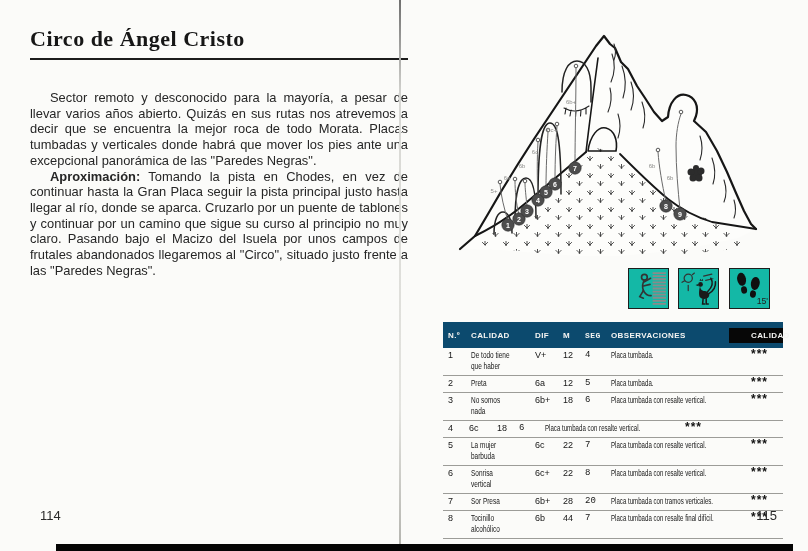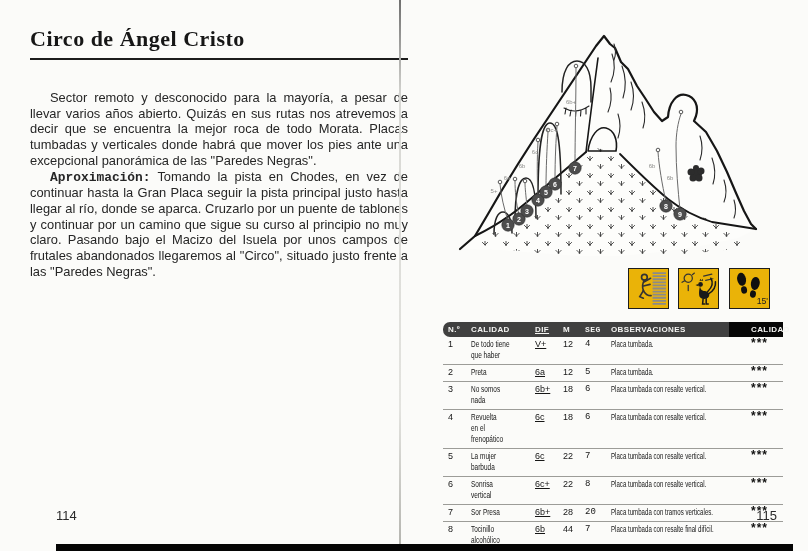--- a/index.html
+++ b/index.html
@@ -7,45 +7,45 @@
         font-family:"Liberation Sans",sans-serif;color:#242424;}
 
   
   #title{position:absolute;left:30px;top:26px;width:378px;
          font-family:"Liberation Serif",serif;font-weight:bold;font-size:22px;
          letter-spacing:.5px;color:#161616;}
   #title-rule{position:absolute;left:30px;top:58px;width:378px;height:2px;background:#1c1c1c;}
   #body-text{position:absolute;left:30px;top:78px;width:378px;font-size:12.9px;
              line-height:15.7px;text-align:justify;hyphens:auto;color:#262626;margin-top:12px;}
   #body-text p{margin:0;text-indent:20px;}
-  .lead{font-weight:bold;font-family:Liberation Mono, monospace;}
+  .lead{font-weight:bold;}
   .pageno{position:absolute;font-size:13px;color:#2a2a2a;}
-  #pageno-left{left:56px;top:508px;}
+  #pageno-left{left:40px;top:508px;}
   #pageno-right{left:733px;top:508px;width:44px;text-align:right;}
 
   
   #gutter{position:absolute;left:399px;top:0;width:2px;height:545px;
           background:linear-gradient(#6f6f6f,#d8d8d4 18%,#e3e3df 75%,#b5b5b0);}
   #bottom-bar{position:absolute;left:56px;top:544px;width:737px;height:7px;background:#050505;}
 
   
-  .picto{position:absolute;top:268px;width:41px;height:41px;background:#eab308;
+  .picto{position:absolute;top:268px;width:41px;height:41px;background:#14b8a6;
          border:1.6px solid #1d1d1d;box-sizing:border-box;}
   #picto-slab{left:628px;} #picto-rooster{left:678px;} #picto-approach{left:729px;}
   .picto svg{display:block;width:100%;height:100%;}
 
   
   #route-table{position:absolute;left:443px;top:322px;width:340px;}
   .tr{display:flex;align-items:flex-start;}
-  #thead{background:#404040;color:#f4f4f2;font-size:8px;font-weight:bold;
-         letter-spacing:.4px;height:15px;align-items:center;border-radius:7px;}
+  #thead{background:#0c4a6e;color:#f4f4f2;font-size:8px;font-weight:bold;
+         letter-spacing:.4px;height:26px;align-items:center;}
   .c{box-sizing:border-box;flex:none;}
   .c-num{width:22px;padding-left:5px;}
   .c-name{width:66px;padding-left:6px;}
-  .c-dif{width:30px;padding-left:4px;text-decoration:underline;}
+  .c-dif{width:30px;padding-left:4px;}
   .c-m{width:22px;padding-left:2px;}
   .c-seg{width:26px;padding-left:2px;font-family:Liberation Mono, monospace;}
   .c-obs{width:120px;padding-left:2px;}
   .c-qual{width:54px;padding-left:22px;}
   #thead .c-qual{background:#070707;height:15px;line-height:15px;}
   .rt-row{border-bottom:1px solid #9c9c98;font-size:9px;color:#161616;
           padding:2px 0 3px 0;line-height:11px;}
   .squeeze{display:inline-block;transform:scaleX(.68);transform-origin:0 50%;white-space:nowrap;}
   .squeeze-name{display:inline-block;transform:scaleX(.72);transform-origin:0 0;white-space:pre-line;}
   .qual{font-weight:bold;font-size:12px;letter-spacing:1px;line-height:9px;color:#101010;}
@@ -280,22 +280,20 @@
           <div class="c c-num">3</div>
           <div class="c c-name"><span class="squeeze-name">No somos nada</span></div>
           <div class="c c-dif">6b+</div>
           <div class="c c-m">18</div>
           <div class="c c-seg">6</div>
           <div class="c c-obs"><span class="squeeze">Placa tumbada con resalte vertical.</span></div>
           <div class="c c-qual"><span class="qual">***</span></div>
         </div>
         <div class="tr rt-row">
           <div class="c c-num">4</div>
-          <div class="c c-name"><span class="squeeze-name">Revuelta
-en el frenopático</span></div>
           <div class="c c-dif">6c</div>
           <div class="c c-m">18</div>
           <div class="c c-seg">6</div>
           <div class="c c-obs"><span class="squeeze">Placa tumbada con resalte vertical.</span></div>
           <div class="c c-qual"><span class="qual">***</span></div>
         </div>
         <div class="tr rt-row">
           <div class="c c-num">5</div>
           <div class="c c-name"><span class="squeeze-name">La mujer barbuda</span></div>
           <div class="c c-dif">6c</div>

